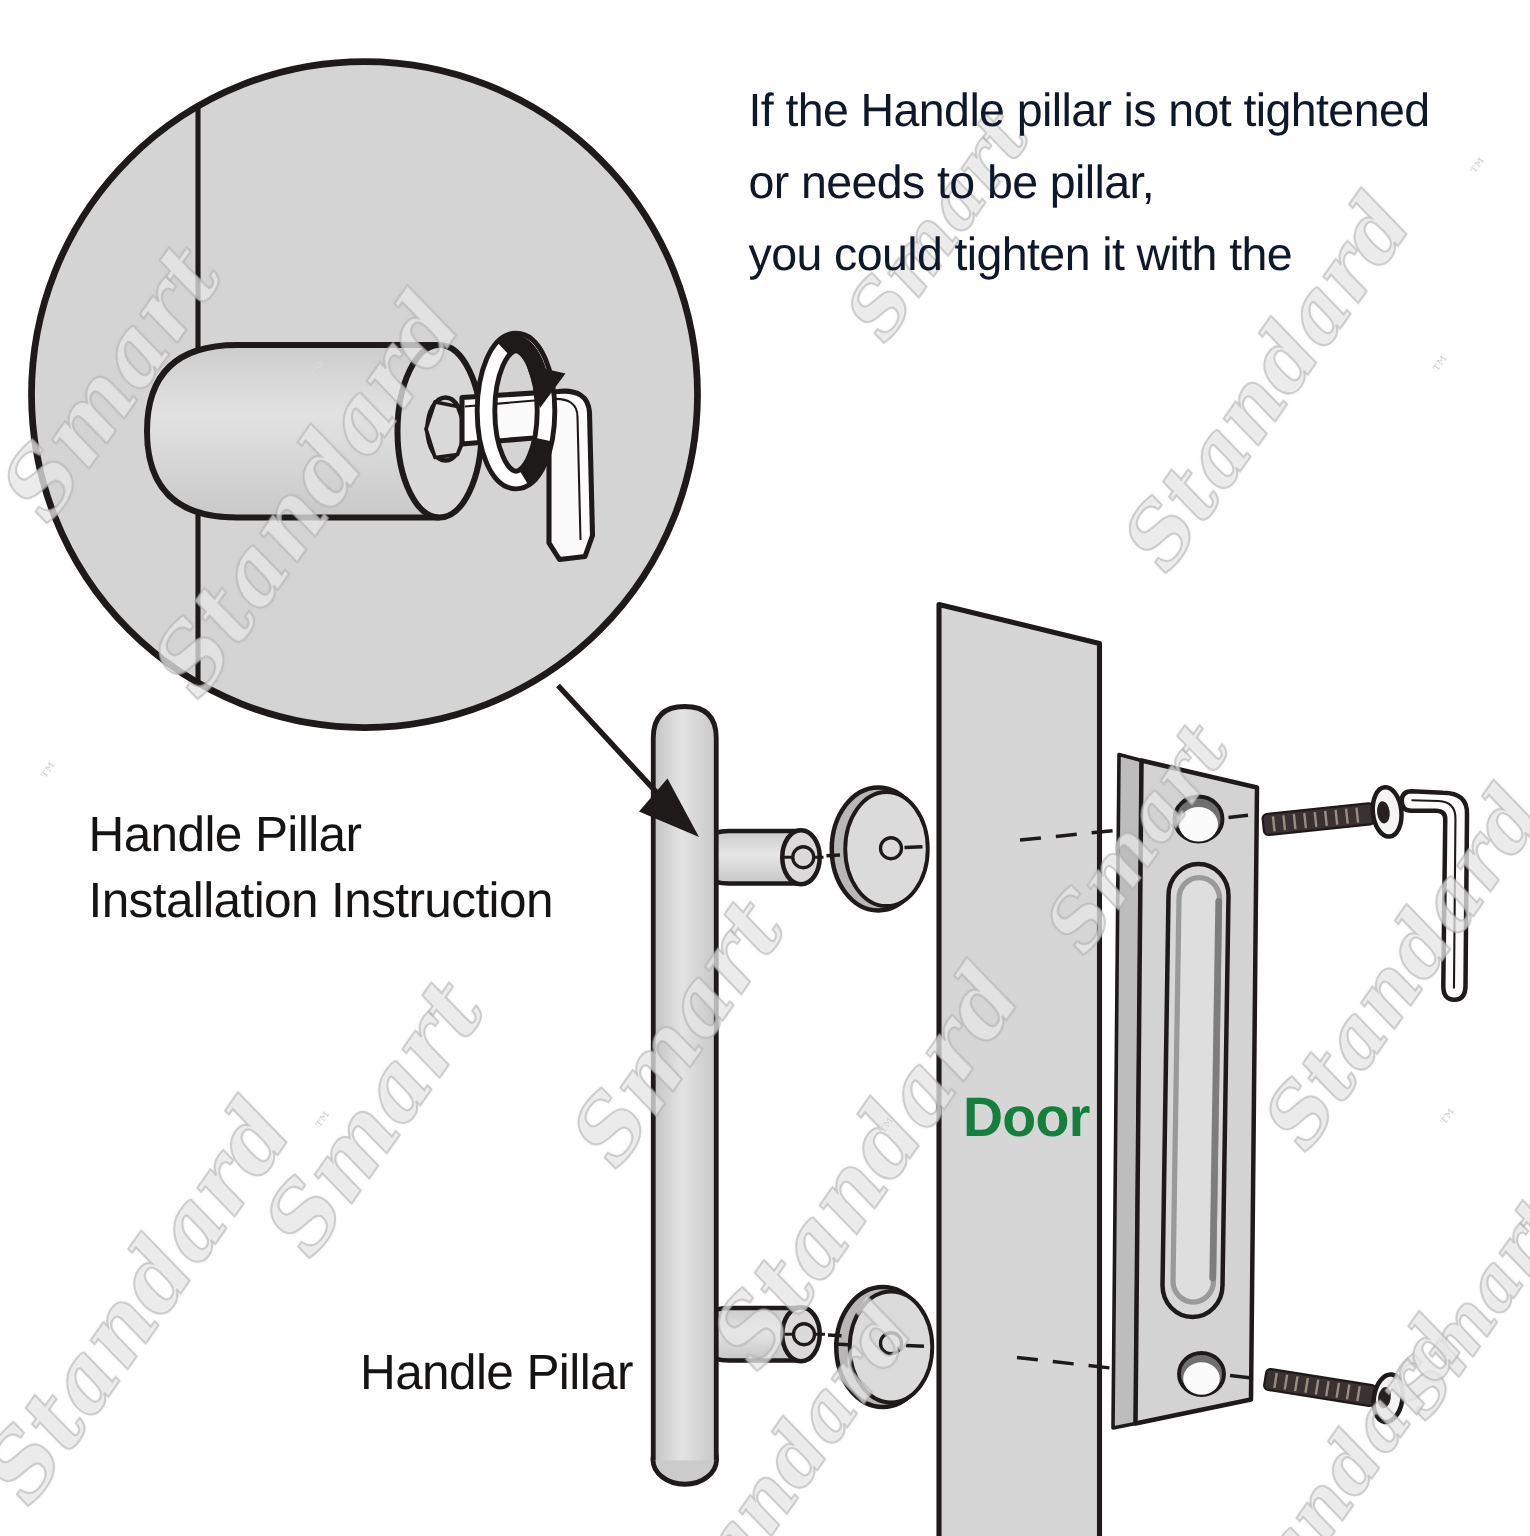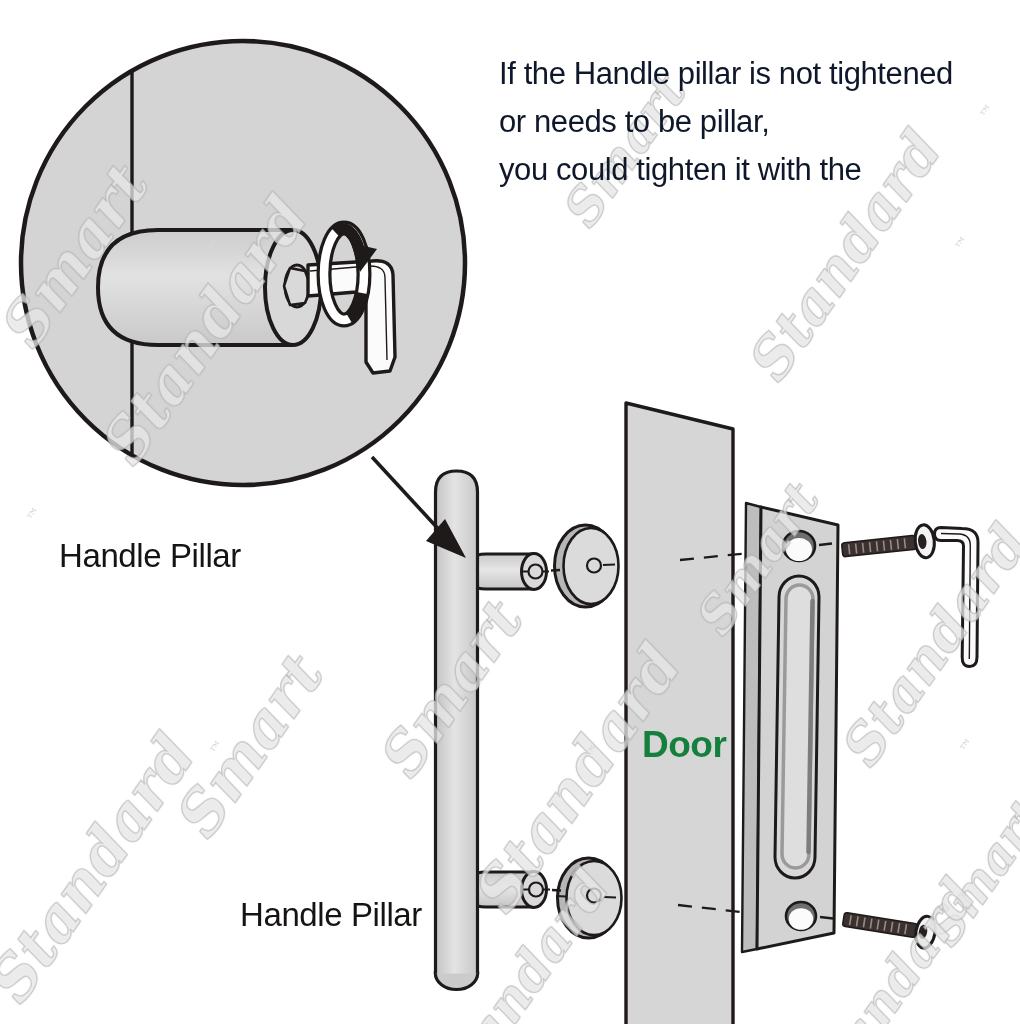--- a/index.html
+++ b/index.html
@@ -251,18 +251,19 @@
   </div>
 
   <div id="text-layer">
     <div class="note">
       <div>If the Handle pillar is not tightened</div>
       <div>or needs to be pillar,</div>
       <div>you could tighten it with the</div>
     </div>
     <div class="caption">
       <div>Handle Pillar</div>
+      <div>Installation Instruction</div>
     </div>
     <div class="pillar-label">Handle Pillar</div>
     <div class="door-label">Door</div>
   </div>
 
 </div>
 
 </body></html>

